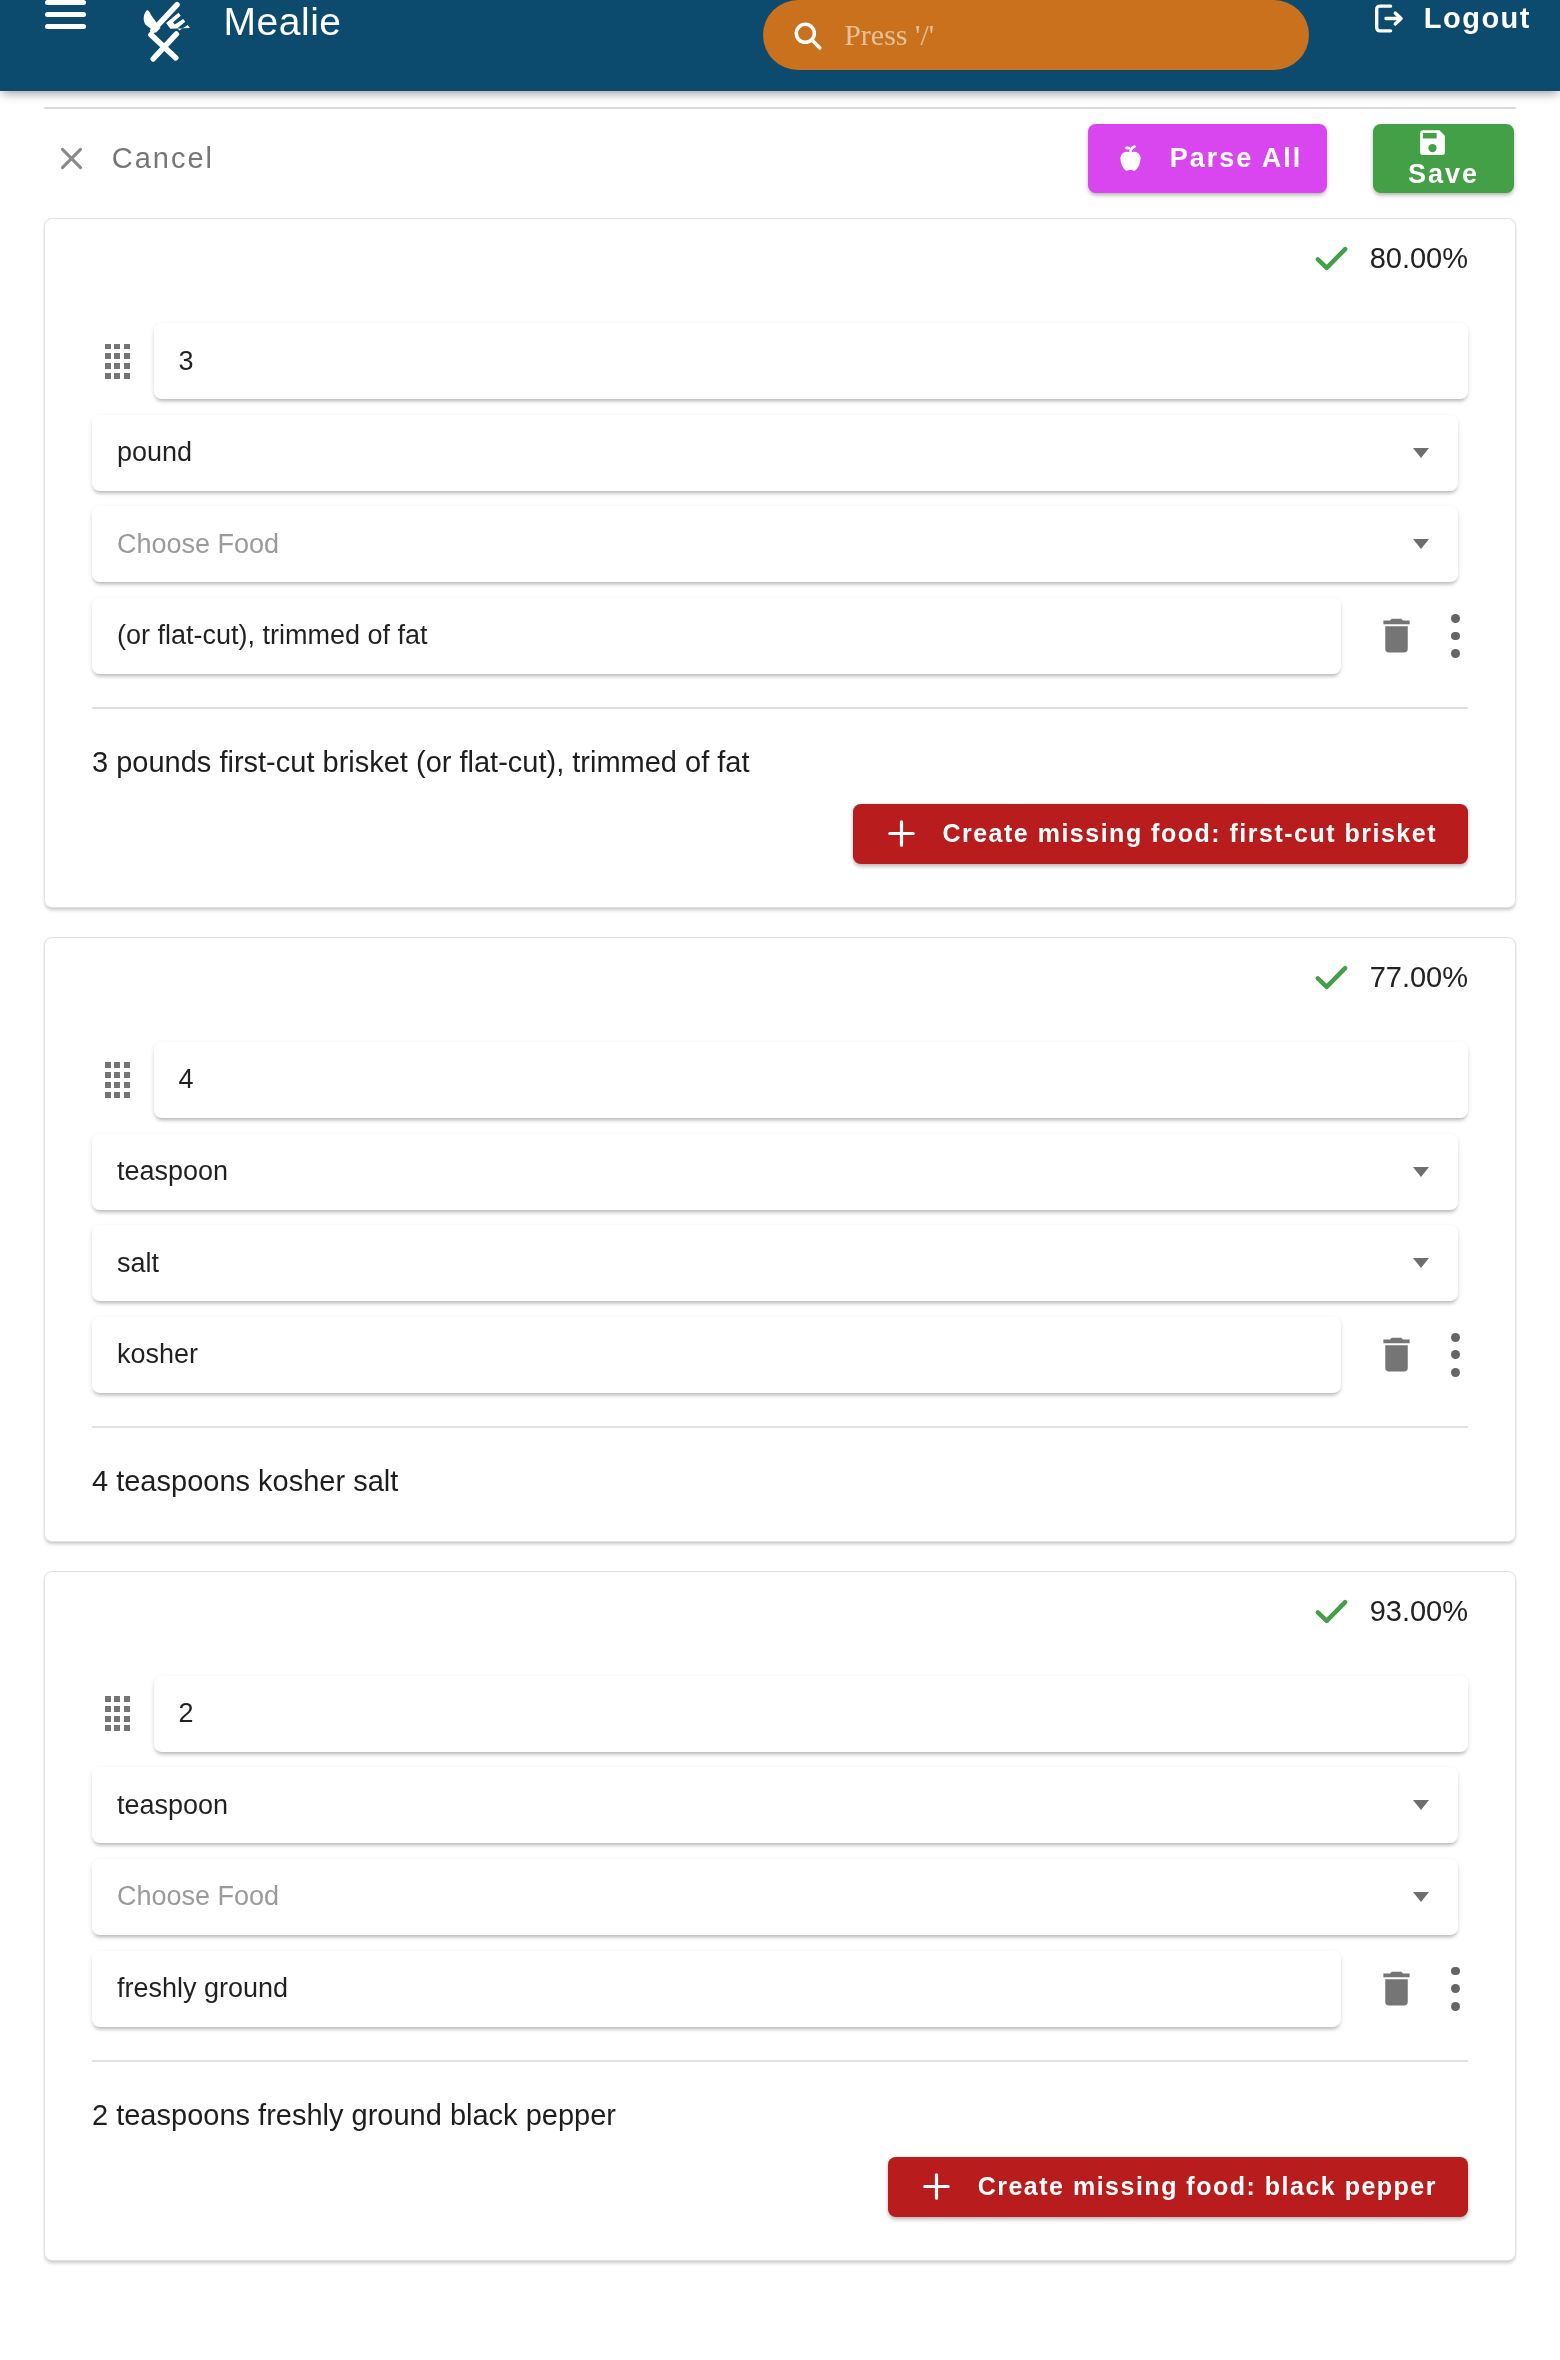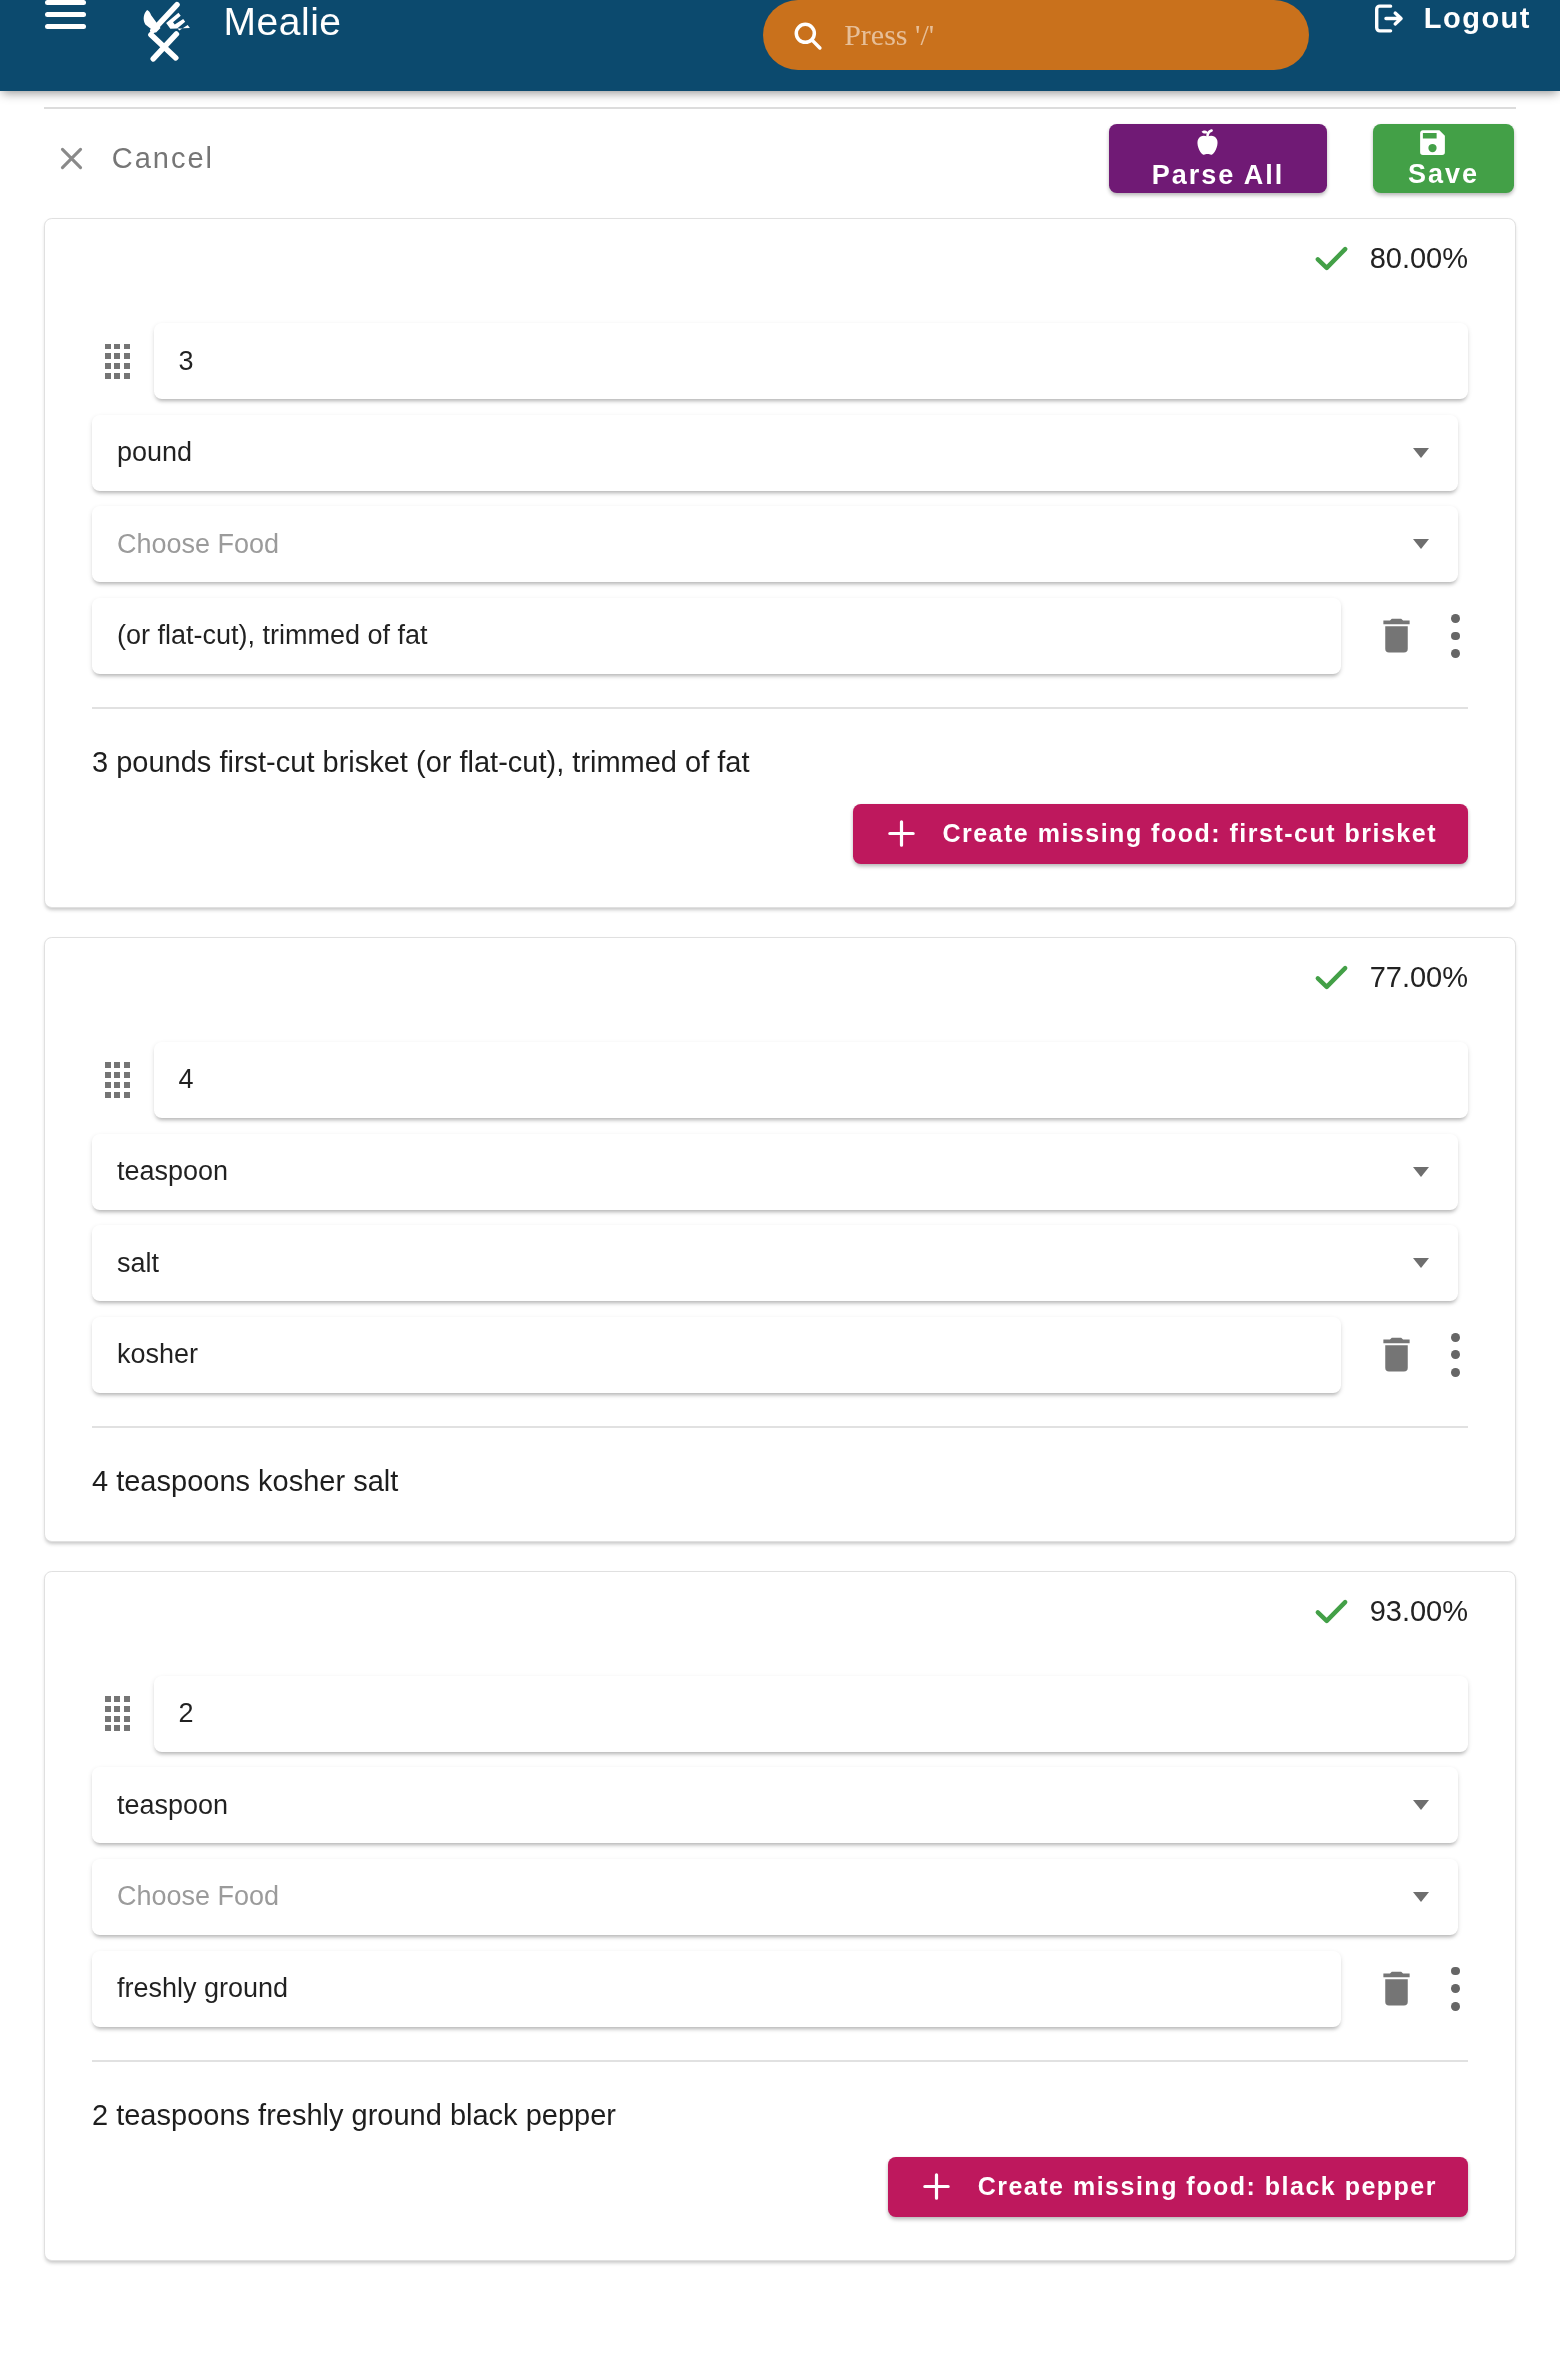--- a/index.html
+++ b/index.html
@@ -30,21 +30,21 @@
   .page { padding:0 44px; }
   .top-divider { border:none; border-top:2px solid #dcdcdc; margin-top:15.6px; }
   .action-row { display:flex; align-items:center; margin-top:14.6px; height:70px;gap:30px; }
   .cancel-btn { display:flex; align-items:center; color:#767676; cursor:pointer; padding:7.8px 11.7px; }
   .cancel-btn .lbl { font-size:29px; font-weight:500; letter-spacing:2px; margin-left:25px; }
   .btn { display:flex; align-items:center; justify-content:center; height:69px;
          border:none; border-radius:7.8px; color:#fff; font-weight:700; cursor:pointer;
          font-family:"Liberation Sans","DejaVu Sans",sans-serif; font-size:27px; letter-spacing:2px;
          box-shadow:0 2.9px 4.9px -1px rgba(0,0,0,.2),0 2px 3.9px rgba(0,0,0,.14); }
   .btn svg { margin-right:21.5px; }
-  .parse-all { background:#701a75; padding:0 43px;flex-direction:column; }
+  .parse-all { background:#d946ef; padding:0 25px; }
   .save { background:#43A047; padding:0 35px; margin-left:15.6px; margin-right:2px;flex-direction:column; }
 
   
   .card { background:#fff; border:1px solid #e0e0e0; border-radius:7.8px;
           box-shadow:0 2.9px 3.9px -1px rgba(0,0,0,.22); margin-top:25px;
           padding:18px 47px 43px; }
   .card + .card { margin-top:29px; }
   .confidence { display:flex; justify-content:flex-end; align-items:center; height:43px; margin-bottom:43px; }
   .confidence .pct { font-size:29px; color:#222; margin-left:17.6px; }
 
@@ -68,21 +68,21 @@
   .note-row { display:flex; align-items:center; }
   .note-field { flex:1; }
   .icon-btn { background:none; border:none; cursor:pointer; display:flex; align-items:center; justify-content:center; }
   .trash { margin-left:33px; }
   .kebab { margin-left:25px; display:flex; flex-direction:column; gap:8.8px; padding:5.9px 7.8px; }
   .kebab i { width:8.8px; height:8.8px; border-radius:50%; background:#666; display:block; }
 
   .card-divider { border:none; border-top:2px solid #e1e1e1; margin-top:33px; }
   .orig-text { font-size:29px; color:#1e1e1e; margin-top:37px; }
   .create-row { display:flex; justify-content:flex-end; margin-top:25px; }
-  .create-btn { background:#be185d; height:60px; font-size:25px; letter-spacing:1.5px; padding:0 31px; border-radius:7.8px; }
+  .create-btn { background:#b91c1c; height:60px; font-size:25px; letter-spacing:1.5px; padding:0 31px; border-radius:7.8px; }
   .create-btn svg { margin-right:23.4px; }
 </style>
 </head>
 <body>
 
 <header class="appbar">
   <div class="hamburger">
       <span></span>
       <span></span>
       <span></span>

